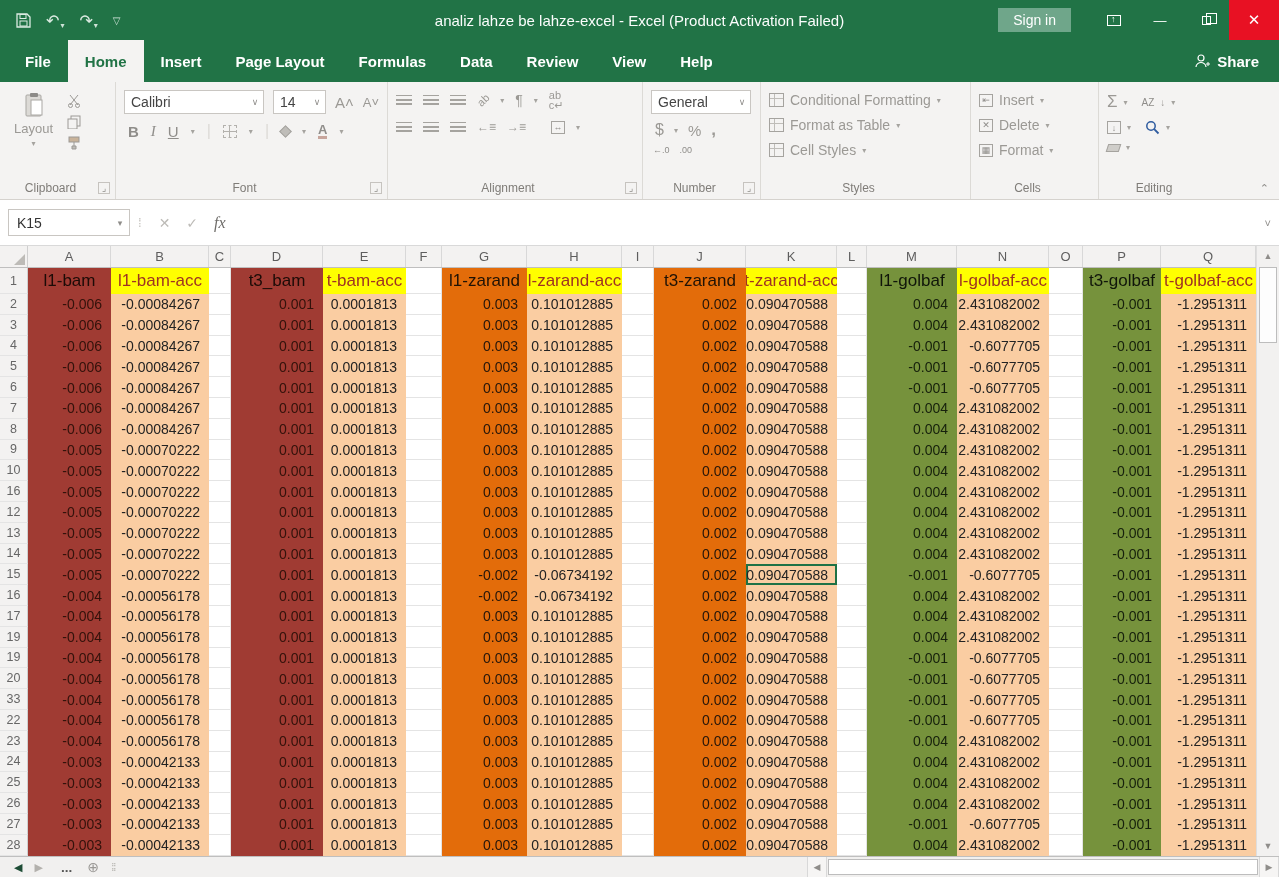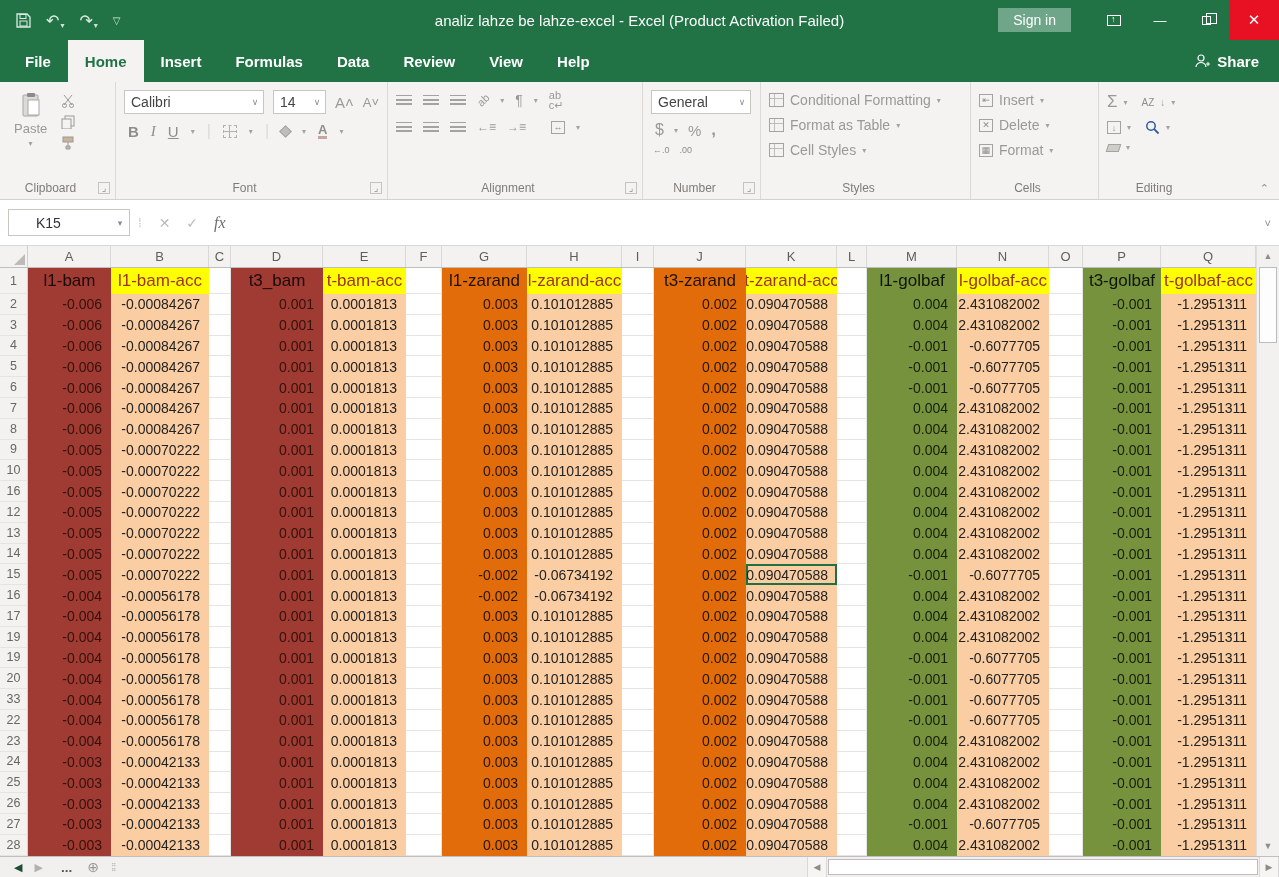--- a/index.html
+++ b/index.html
@@ -54,21 +54,21 @@
   .bucket { width:9px; height:9px; background:#BFBDB9; transform:rotate(45deg); border:1px solid #A5A39F; }
   .i-eraser { width:13px; height:8px; background:#CFCDC9; border:1px solid #A5A39F; transform:skewX(-18deg); }
   .smalltxt { font-size:9px; color:#8F8D8A; line-height:9px; }
   .bold-b { font-weight:bold; font-size:15px; color:#8F8D8A; }
   .ital-i { font-style:italic; font-family:"Liberation Serif",serif; font-size:15px; color:#8F8D8A; }
   .und-u { text-decoration:underline; font-size:15px; color:#8F8D8A; }
   .collapse { position:absolute; right:10px; bottom:4px; color:#8F8D8A; font-size:11px; }
 
   
   .fbar { height:46px; background:#fff; display:flex; align-items:center; border-bottom:1px solid #D9D9D9; padding-left:8px; position:relative; }
-  .namebox { width:122px; height:27px; border:1px solid #C9C6C2; background:#fff; display:flex; align-items:center;padding-left:19px; }
+  .namebox { width:122px; height:27px; border:1px solid #C9C6C2; background:#fff; display:flex; align-items:center; }
   .namebox .nval { flex:1; padding-left:8px; font-size:14px; color:#333; }
   .namebox .ncaret { width:18px; text-align:center; color:#8F8D8A; font-size:9px; }
   .fsep { color:#C6C3BF; padding:0 8px; font-size:13px; letter-spacing:1px; }
   .fbtn { color:#BDBBB7; font-size:14px; padding:0 8px; }
   .fx { font-family:"Liberation Serif",serif; font-style:italic; color:#6F6D6A; font-size:16px; padding:0 8px; }
   .finput { flex:1; border-left:1px solid #E3E1DE; height:100%; display:flex; align-items:center; padding-left:10px; font-size:15px; color:#222; }
   .fexpand { position:absolute; right:8px; color:#8F8D8A; font-size:11px; }
 
   
   .grid { position:relative; width:1256px; }
@@ -147,20 +147,21 @@
         <span>✕</span>
       </span>
   </div>
 </div>
 
 <div class="menubar">
   <div class="mtabs">
       <div class="mtab">File</div>
       <div class="mtab active">Home</div>
       <div class="mtab">Insert</div>
+      <div class="mtab">Page Layout</div>
       <div class="mtab">Formulas</div>
       <div class="mtab">Data</div>
       <div class="mtab">Review</div>
       <div class="mtab">View</div>
       <div class="mtab">Help</div>
     </div>
   <div class="share">
     <span>
       <svg width="16" height="16" viewBox="0 0 16 16">
           <circle cx="7" cy="5" r="3" fill="none" stroke="#fff" stroke-width="1.2"></circle>
@@ -177,21 +178,21 @@
 
   <div class="rgroup" style="width:116px">
     <div class="bigbtn">
       <span>
         <svg width="22" height="26" viewBox="0 0 22 26">
             <rect x="3" y="3" width="15" height="21" rx="1" fill="#DCDAD6" stroke="#A9A7A3"></rect>
             <rect x="7" y="1" width="8" height="4" rx="1" fill="#8D8B88"></rect>
             <rect x="8" y="8" width="11" height="15" fill="#fff" stroke="#A9A7A3"></rect>
           </svg>
       </span>
-      <span>Paste</span>
+      <span>Layout</span>
       <span class="dcaret">▾</span>
     </div>
     <div class="col" style="gap:7px; padding-top:4px">
       <span>
         <svg width="14" height="14" viewBox="0 0 14 14">
             <path d="M3 1 L11 11 M11 1 L3 11" stroke="#9B9995" fill="none"></path>
             <circle cx="3.5" cy="11.5" r="2" fill="none" stroke="#9B9995"></circle>
             <circle cx="10.5" cy="11.5" r="2" fill="none" stroke="#9B9995"></circle>
           </svg>
       </span>

